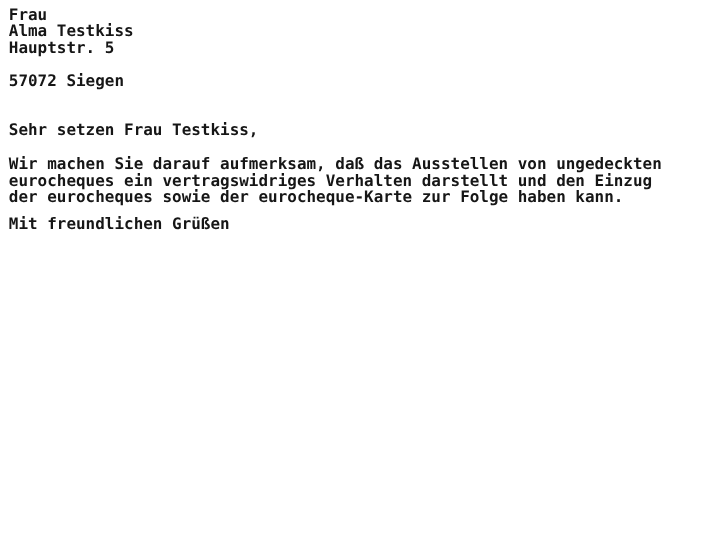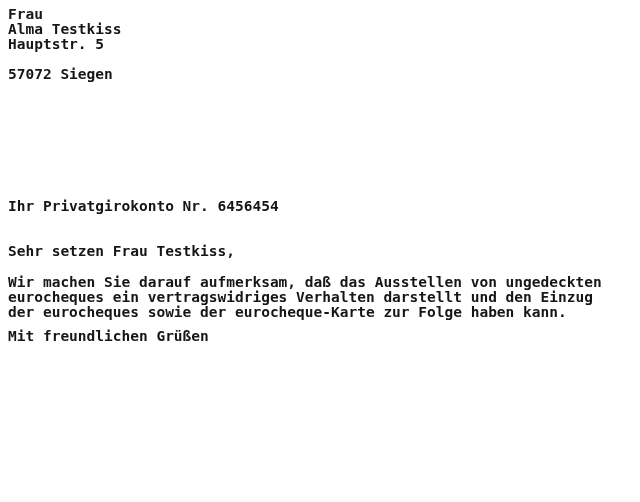--- a/index.html
+++ b/index.html
@@ -47,21 +47,20 @@
 
 <div class="page">
 
   <div class="txt recipient">Frau
 Alma Testkiss
 Hauptstr. 5
 
 57072 Siegen</div>
 
 
-  <div class="txt subject">Ihr Privatgirokonto Nr. 6456454</div>
 
   <div class="txt salutation">Sehr setzen Frau Testkiss,</div>
 
 
 
   <div class="txt para3">Wir machen Sie darauf aufmerksam, daß das Ausstellen von ungedeckten
 eurocheques ein vertragswidriges Verhalten darstellt und den Einzug
 der eurocheques sowie der eurocheque-Karte zur Folge haben kann.</div>
 
   <div class="txt closing">Mit freundlichen Grüßen</div>

